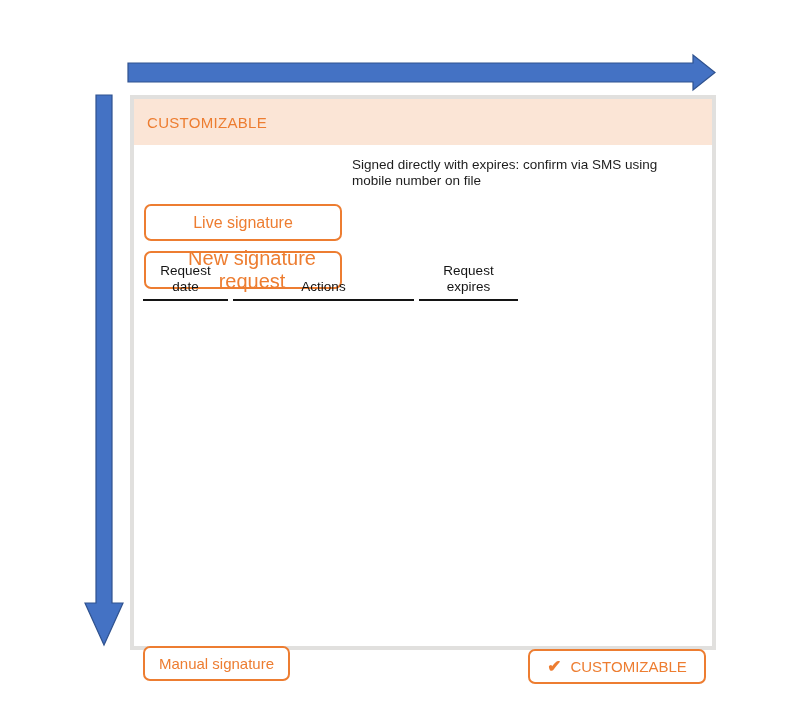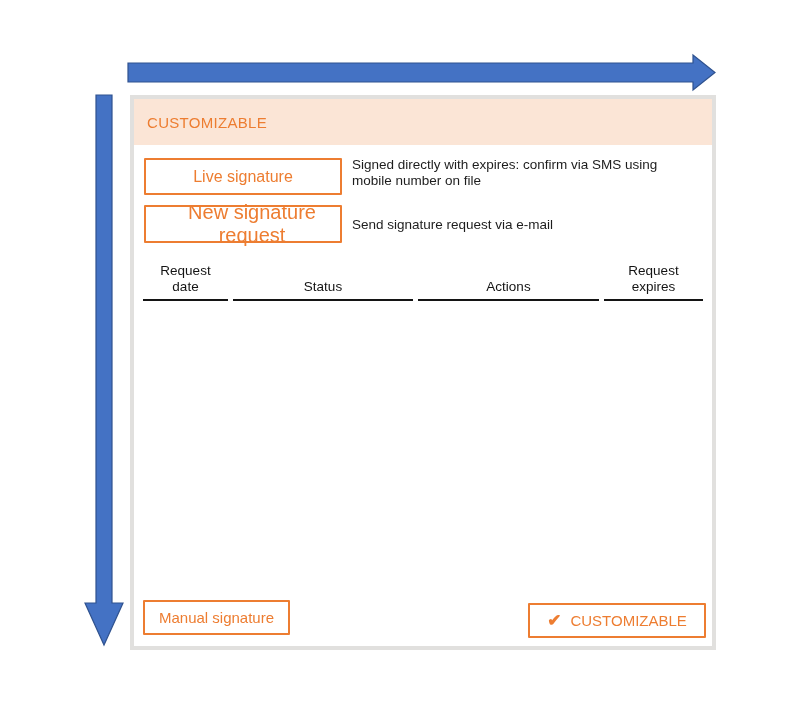--- a/index.html
+++ b/index.html
@@ -31,21 +31,21 @@
     margin-left:13px;
     color:var(--accent-orange,#ED7D31);
     font-size:15px;letter-spacing:0.3px;
   }
 
   .btn{
     position:absolute;box-sizing:border-box;
     border:2px solid var(--accent-orange,#ED7D31);
     background:#ffffff;color:var(--accent-orange,#ED7D31);
     display:flex;align-items:center;justify-content:center;
-    border-radius:1px;cursor:pointer;
+    border-radius:7px;cursor:pointer;margin-top:46px;
   }
   .btn-live{left:10px;top:59px;width:198px;height:37px;font-size:16px;}
   .btn-new{left:10px;top:106px;width:198px;height:38px;font-size:20px;padding-left:24px;}
   .btn-manual{left:9px;top:501px;width:147px;height:35px;font-size:15px;}
   .btn-customizable{left:394px;top:504px;width:178px;height:35px;font-size:15px;gap:9px;}
   .check{font-size:17px;font-weight:bold;color:var(--accent-orange,#ED7D31);line-height:1;}
 
   .desc{
     position:absolute;left:218px;width:340px;
     color:#1d1d1d;font-size:13.5px;line-height:1.22;
@@ -86,25 +86,23 @@
   <div class="panel">
 
     <div class="panel-header">
       <span class="panel-title">CUSTOMIZABLE</span>
     </div>
 
     <button class="btn btn-live">Live signature</button>
     <div class="desc desc-1">Signed directly with expires: confirm via SMS using mobile number on file</div>
 
     <button class="btn btn-new">New signature request</button>
-    <div class="desc desc-2">Send signature request via e-mail</div>
 
     <div class="req-table">
       <div class="req-th col-request-date">Request date</div>
-      <div class="req-th col-status">Status</div>
       <div class="req-th col-actions">Actions</div>
       <div class="req-th col-request-expires">Request expires</div>
     </div>
 
     <button class="btn btn-manual">Manual signature</button>
 
     <button class="btn btn-customizable">
       <span class="check">✔</span>
       <span>CUSTOMIZABLE</span>
     </button>

